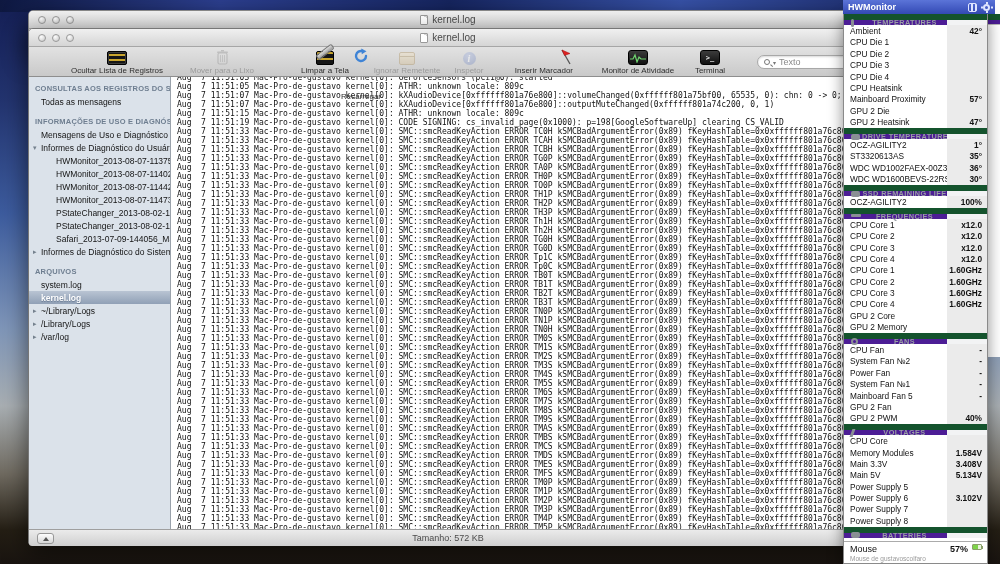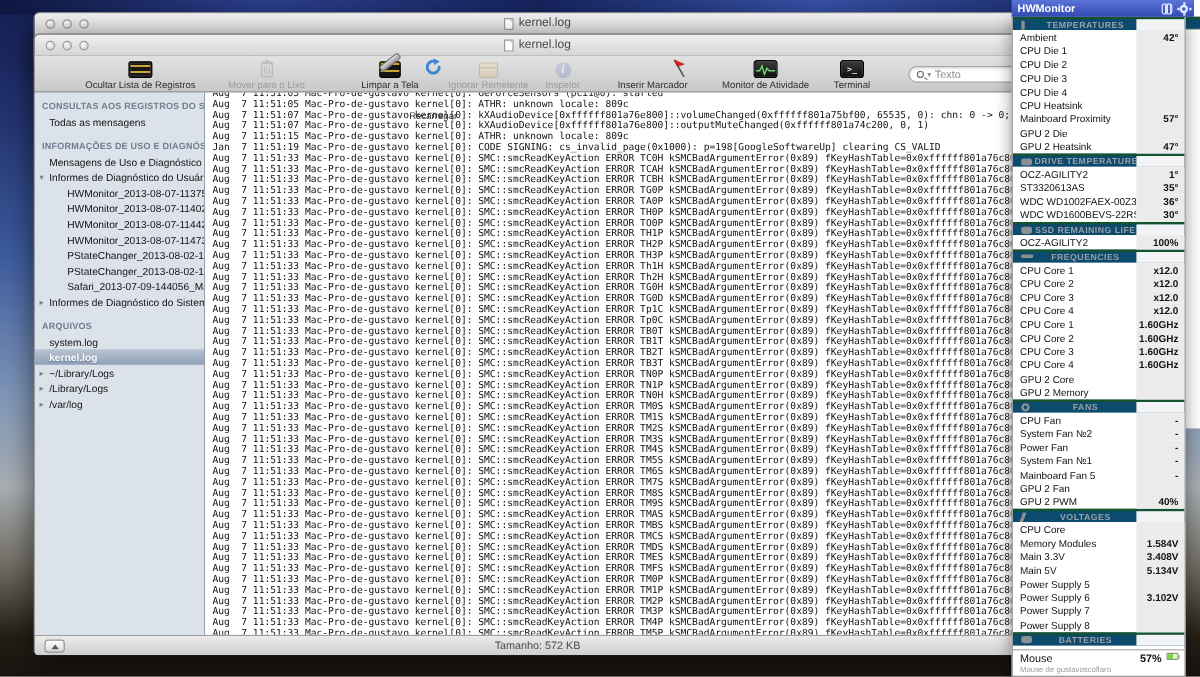--- a/index.html
+++ b/index.html
@@ -91,21 +91,21 @@
   #hwm-back { position:absolute; left:845px; top:0; width:155px; height:357px; background:#fff; z-index:20;
     border-left:1px solid #8a8a8a; }
   .hwm-backrow { margin-top:14px; height:13px; border-bottom:1px solid #b9b9b9; background:#f2f3f4;
     display:flex; align-items:center; }
   #hwm { position:absolute; left:843px; top:14px; width:145px; height:550px; background:#fff; z-index:30;
     border:1px solid #8a8a8a; border-top:none; box-shadow:0 4px 14px rgba(0,0,0,.45); overflow:hidden; }
   .hw-row { height:11.4px; display:flex; align-items:center; padding-left:6px; background:#fff; }
   .hw-row .hw-label { flex:1; font-size:8.3px; color:#111; white-space:nowrap; overflow:hidden; }
   .hw-row .hw-value { width:40px; flex:none; font-size:8.3px; font-weight:bold; color:#111; text-align:right;
     padding-right:5px; background:#ebebeb; height:100%; display:flex; align-items:center; justify-content:flex-end; }
-  .hw-row.t-header { background:#0c4a6e; border-top:2px solid #14532d; }
+  .hw-row.t-header { background:#4c1d95; border-top:6px solid #14532d; }
   .hw-row.t-header .hw-label { text-align:center; font-size:7.3px; font-weight:bold; color:#9a9fa4; letter-spacing:.4px; }
   .hw-row.t-header .hw-value { background:#f2f3f4; }
   .hw-ic { width:12px; height:8px; flex:none; position:relative; display:none; }
   .t-header .hw-ic { display:block; }
   .hw-ic::before { content:''; position:absolute; left:1px; top:0; width:3px; height:8px; border-radius:2px; background:#8a8f94; }
   [data-icon="drive-icon"].hw-ic::before, [data-icon="battery-icon"].hw-ic::before { width:9px; height:6px; top:1px; border-radius:2px; }
   [data-icon="fan-icon"].hw-ic::before { width:7px; height:7px; border-radius:50%; border:2px solid #8a8f94; background:transparent; top:0; box-sizing:border-box; }
   [data-icon="voltage-icon"].hw-ic::before { width:3px; height:8px; transform:skewX(-20deg); border-radius:0; }
   [data-icon="pulse-icon"].hw-ic::before { width:10px; height:3px; top:2px; border-radius:1px; }
   #hwm-footer { position:absolute; left:0; bottom:0; width:100%; height:22px; background:#fff; border-top:1px solid #ababab; padding:2px 5px 0 6px; }
@@ -348,21 +348,21 @@
             <div class="logline">Aug  7 11:51:03 Mac-Pro-de-gustavo kernel[0]: GeForceSensors (pci1@0): started</div>
 
             <div class="logline">Aug  7 11:51:05 Mac-Pro-de-gustavo kernel[0]: ATHR: unknown locale: 809c</div>
 
             <div class="logline">Aug  7 11:51:07 Mac-Pro-de-gustavo kernel[0]: kXAudioDevice[0xffffff801a76e800]::volumeChanged(0xffffff801a75bf00, 65535, 0): chn: 0 -&gt; 0; 9 (</div>
 
             <div class="logline">Aug  7 11:51:07 Mac-Pro-de-gustavo kernel[0]: kXAudioDevice[0xffffff801a76e800]::outputMuteChanged(0xffffff801a74c200, 0, 1)</div>
 
             <div class="logline">Aug  7 11:51:15 Mac-Pro-de-gustavo kernel[0]: ATHR: unknown locale: 809c</div>
 
-            <div class="logline">Jan  7 11:51:19 Mac-Pro-de-gustavo kernel[0]: CODE SIGNING: cs_invalid_page(0x1000): p=198[GoogleSoftwareUp] clearing CS_VALID</div>
+            <div class="logline">Aug  7 11:51:19 Mac-Pro-de-gustavo kernel[0]: CODE SIGNING: cs_invalid_page(0x1000): p=198[GoogleSoftwareUp] clearing CS_VALID</div>
 
             <div class="logline">Aug  7 11:51:33 Mac-Pro-de-gustavo kernel[0]: SMC::smcReadKeyAction ERROR TC0H kSMCBadArgumentError(0x89) fKeyHashTable=0x0xffffff801a76c800</div>
 
             <div class="logline">Aug  7 11:51:33 Mac-Pro-de-gustavo kernel[0]: SMC::smcReadKeyAction ERROR TCAH kSMCBadArgumentError(0x89) fKeyHashTable=0x0xffffff801a76c800</div>
 
             <div class="logline">Aug  7 11:51:33 Mac-Pro-de-gustavo kernel[0]: SMC::smcReadKeyAction ERROR TCBH kSMCBadArgumentError(0x89) fKeyHashTable=0x0xffffff801a76c800</div>
 
             <div class="logline">Aug  7 11:51:33 Mac-Pro-de-gustavo kernel[0]: SMC::smcReadKeyAction ERROR TG0P kSMCBadArgumentError(0x89) fKeyHashTable=0x0xffffff801a76c800</div>
 
             <div class="logline">Aug  7 11:51:33 Mac-Pro-de-gustavo kernel[0]: SMC::smcReadKeyAction ERROR TA0P kSMCBadArgumentError(0x89) fKeyHashTable=0x0xffffff801a76c800</div>

